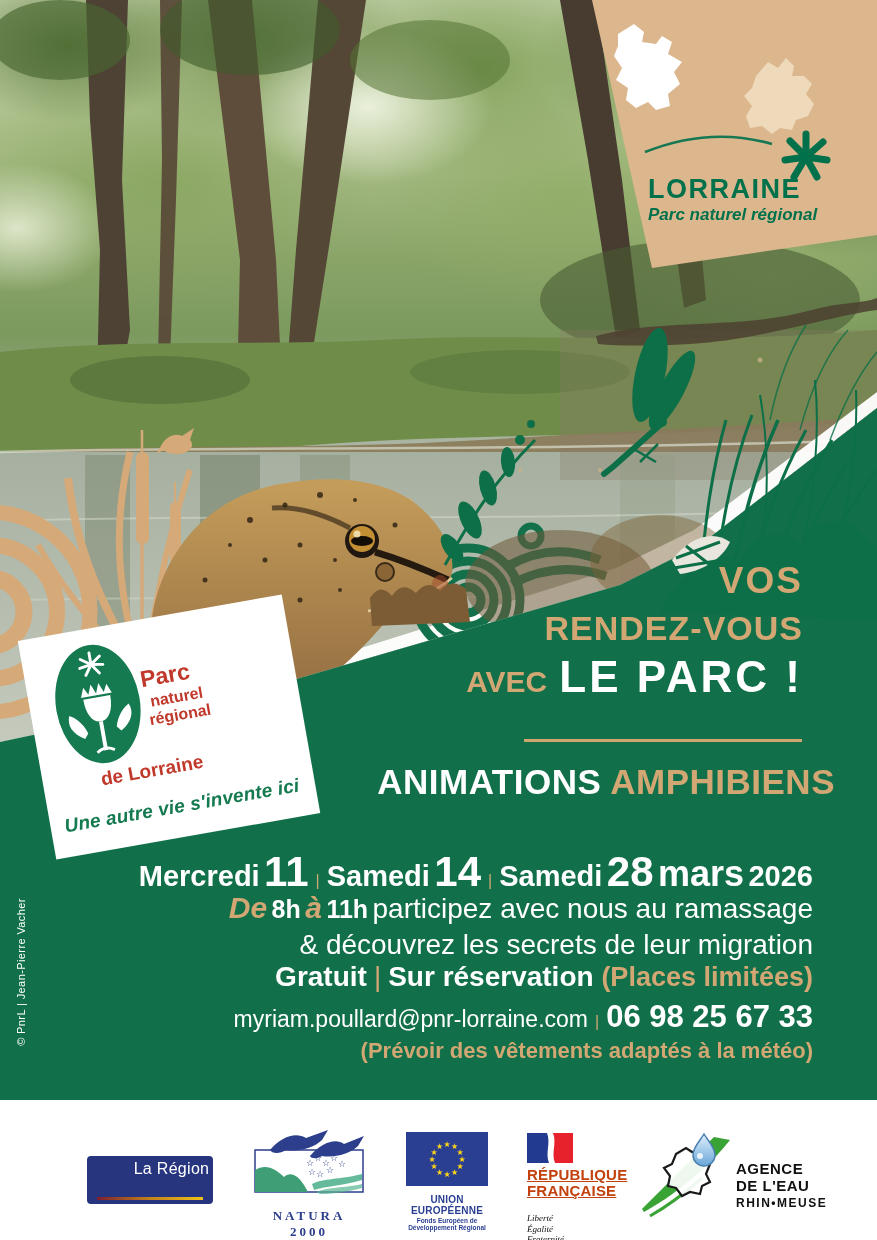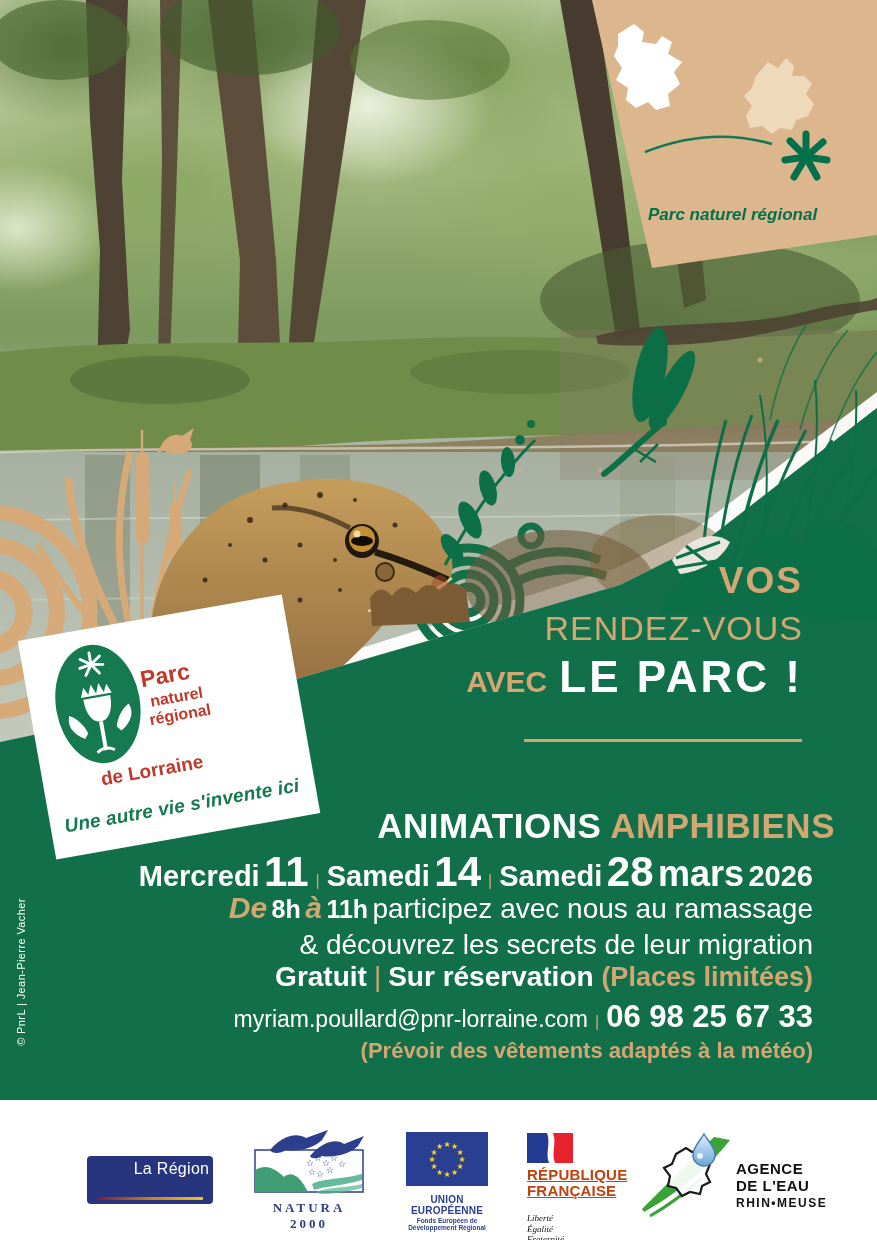--- a/index.html
+++ b/index.html
@@ -44,26 +44,26 @@
   .card .parc2{position:absolute;left:120px;top:74px;font-size:16px;font-weight:700;color:#c0392b;}
   .card .parc3{position:absolute;left:116px;top:92px;font-size:16px;font-weight:700;color:#c0392b;}
   .card .parc4{position:absolute;left:58px;top:140px;font-size:19px;font-weight:700;color:#c0392b;}
   .card .tagline{position:absolute;left:2px;top:180px;width:262px;text-align:center;
     font-size:19px;font-weight:700;font-style:italic;color:#157a4f;letter-spacing:.2px;}
 
   
   .gt{position:absolute;white-space:nowrap;color:#fff;text-align:right;}
   .tan{color:#d2a773;}
   .vos{top:560px;right:74px;font-size:37px;font-weight:700;letter-spacing:2px;}
-  .rdv{top:609px;right:74px;font-size:34px;font-weight:400;letter-spacing:1px;margin-left:23px;}
+  .rdv{top:609px;right:74px;font-size:34px;font-weight:700;letter-spacing:1px;margin-left:23px;}
   .avecparc{top:652px;right:74px;}
   .avecparc .avec{font-size:30px;font-weight:700;margin-right:12px;}
   .avecparc .parc{font-size:44px;font-weight:700;letter-spacing:3px;color:#fff;}
   .rule{position:absolute;top:739px;left:524px;width:278px;height:3px;background:#cfa670;}
-  .anim{top:762px;right:42px;font-size:35px;font-weight:700;letter-spacing:.5px;margin-top:44px;}
+  .anim{top:762px;right:42px;font-size:35px;font-weight:700;letter-spacing:.5px;}
   .dates{top:848px;right:64px;}
   .dates .day{font-size:29px;font-weight:600;}
   .dates .num{font-size:42px;font-weight:700;}
   .dates .month{font-size:36px;font-weight:600;}
   .dates .year{font-size:29px;font-weight:600;}
   .sep{color:#d2a773;font-weight:300;padding:0 7px;}
   .sched1{top:891px;right:64px;}
   .sched1 .it{font-style:italic;font-weight:700;font-size:30px;}
   .sched1 .big{font-size:25px;font-weight:600;}
   .sched1 .txt{font-size:28px;font-weight:500;}
@@ -82,21 +82,21 @@
   .credit{position:absolute;left:-64px;top:966px;width:170px;text-align:center;
     transform:rotate(-90deg);color:#fff;font-size:11px;letter-spacing:.4px;}
 
   
   .footer{position:absolute;left:0;top:1100px;width:877px;height:140px;background:#fff;}
   .ge{position:absolute;left:87px;top:56px;width:126px;height:48px;background:#26357e;border-radius:4px;color:#fff;text-align:center;}
   .ge-region{font-size:16px;margin-top:4px;letter-spacing:.3px;padding-left:43px;}
   .ge-name{font-size:25px;font-weight:700;letter-spacing:-.5px;line-height:24px;margin-top:29px;}
   .ge-bar{position:absolute;left:10px;bottom:4px;width:106px;height:3px;background:linear-gradient(90deg,#7e1f2f,#c1811c,#f2c318);}
   .natura{position:absolute;left:252px;top:28px;width:114px;text-align:center;}
-  .natura-label{font-family:"Liberation Serif",serif;font-size:13px;font-weight:700;letter-spacing:3px;color:#2c3e8c;margin-top:2px;}
+  .natura-label{font-family:"Liberation Serif",serif;font-size:13px;font-weight:700;letter-spacing:3px;color:#2c3e8c;margin-top:10px;}
   .eu{position:absolute;left:404px;top:32px;width:86px;text-align:center;}
   .eu-name{font-size:10px;font-weight:700;color:#2a3f92;margin-top:4px;letter-spacing:.2px;}
   .eu-fund{font-size:6.5px;font-weight:700;color:#2a3f92;margin-top:1px;}
   .rf{position:absolute;left:527px;top:33px;width:110px;}
   .rf-line{font-size:15px;font-weight:800;color:#c2410c;line-height:16px;letter-spacing:.2px;text-decoration:underline;}
   .rf-motto{font-family:"Liberation Serif",serif;font-style:italic;font-size:9px;color:#111;line-height:10.5px;margin-top:14px;}
   .agence{position:absolute;left:642px;top:28px;width:170px;height:92px;}
   .ag-text{position:absolute;left:94px;color:#111;}
   .ag1{top:32px;font-size:15px;font-weight:800;letter-spacing:.5px;}
   .ag2{top:49px;font-size:15px;font-weight:800;letter-spacing:.5px;}
@@ -294,20 +294,21 @@
       <g stroke="#00714b" stroke-width="7" stroke-linecap="round">
         <line x1="246" y1="157" x2="246" y2="134"></line>
         <line x1="246" y1="157" x2="263" y2="142"></line>
         <line x1="246" y1="157" x2="267" y2="160"></line>
         <line x1="246" y1="157" x2="257" y2="177"></line>
         <line x1="246" y1="157" x2="234" y2="177"></line>
         <line x1="246" y1="157" x2="225" y2="160"></line>
         <line x1="246" y1="157" x2="230" y2="141"></line>
       </g>
     </svg>
+    <div class="title">LORRAINE</div>
     <div class="subtitle">Parc naturel régional</div>
   </div>
 
   <div class="card">
     <svg width="88" height="124" viewBox="0 0 90 126" style="position:absolute;left:24px;top:14px;">
       <ellipse cx="45" cy="63" rx="43" ry="61" fill="#157a4f"></ellipse>
       <g stroke="#ffffff" stroke-width="3" stroke-linecap="round">
         <line x1="45" y1="22" x2="45" y2="10"></line>
           <line x1="45" y1="22" x2="55" y2="15"></line>
         <line x1="45" y1="22" x2="57" y2="24"></line>

